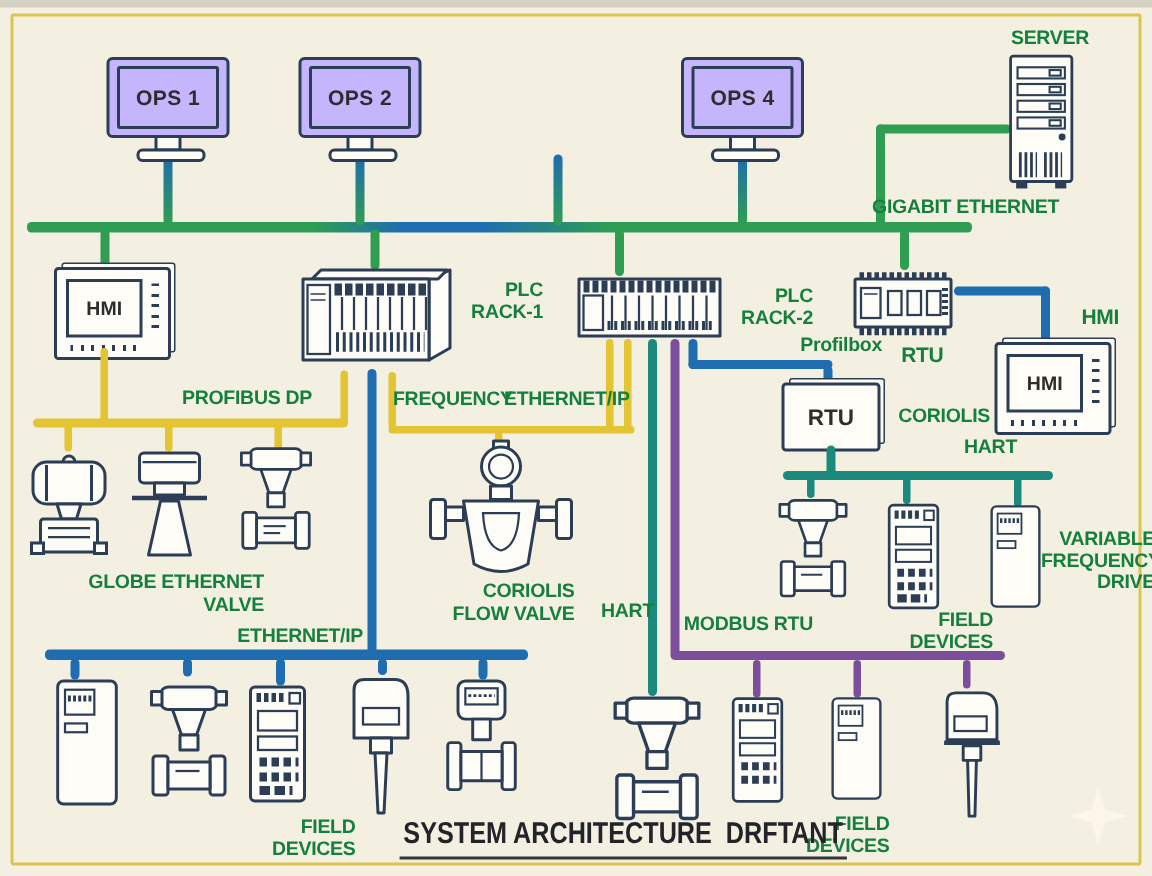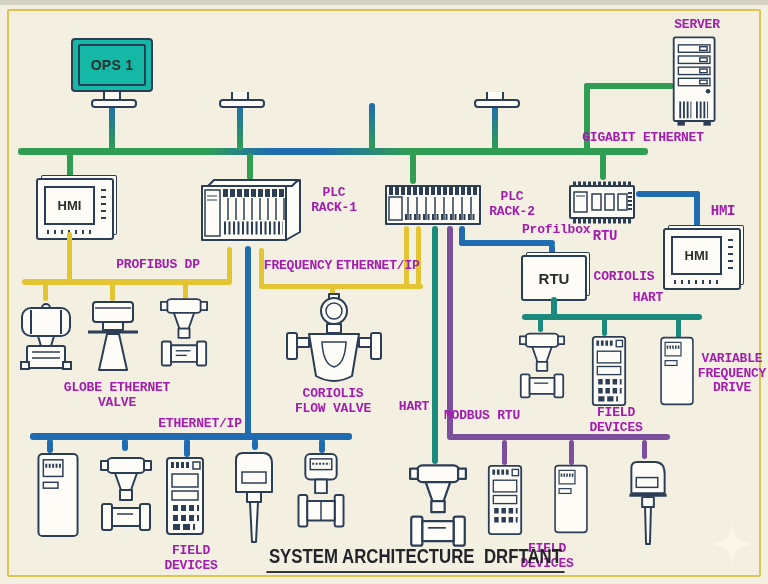--- a/index.html
+++ b/index.html
@@ -5,24 +5,24 @@
   html,body{margin:0;padding:0;background:#f3efe1;}
   #canvas{position:relative;width:768px;height:584px;background:#f3efe1;overflow:hidden;
           font-family:"Liberation Sans",sans-serif;--ink:#2c3e56;}
   .topstrip{position:absolute;left:0;top:0;width:768px;height:5px;background:#d4d0c2;}
   .frame{position:absolute;left:7px;top:9px;width:750px;height:564px;border:2px solid #dcc352;border-radius:2px;}
   .h,.v{position:absolute;border-radius:3px;}
   .green{background:#2f9e52;} .blue{background:#1f6cb0;} .yellow{background:#e3c433;}
   .teal{background:#1b8a7d;} .purple{background:#7b4f9b;}
   .bus-main{background:linear-gradient(90deg,#2f9e52 0%,#2f9e52 30%,#1f6cb0 40%,#1f6cb0 48%,#2f9e52 62%,#2f9e52 100%);}
   .stem{background:linear-gradient(#1f6cb0,#2f9e52);}
-  .lbl{position:absolute;color:#a21caf;font-weight:700;font-size:13px;line-height:1.12;
-       text-align:center;white-space:pre-line;letter-spacing:-.2px;font-family:Liberation Mono, monospace;}
+  .lbl{position:absolute;color:#15803d;font-weight:700;font-size:13px;line-height:1.12;
+       text-align:right;white-space:pre-line;letter-spacing:-.2px;}
   .monitor{position:absolute;width:82px;height:70px;}
-  .mon-frame{position:absolute;left:0;top:0;width:78px;height:50px;border:2px solid var(--ink);border-radius:4px;background:#14b8a6;}
+  .mon-frame{position:absolute;left:0;top:0;width:78px;height:50px;border:2px solid var(--ink);border-radius:4px;background:#c4b5fd;}
   .mon-screen{position:absolute;left:5px;top:4px;right:5px;bottom:4px;border:2px solid var(--ink);border-radius:2px;
               display:flex;align-items:center;justify-content:center;font-size:14px;font-weight:700;color:#2d2d2d;letter-spacing:.3px;}
   .mon-neck{position:absolute;left:32px;top:54px;width:14px;height:7px;border:2px solid var(--ink);border-top:none;background:#fdfcf6;}
   .mon-base{position:absolute;left:20px;top:61px;width:42px;height:5px;border:2px solid var(--ink);border-radius:4px;background:#fdfcf6;}
   .hmi{position:absolute;width:74px;height:58px;border:2px solid var(--ink);border-radius:3px;background:#fdfcf6;
        box-shadow:4px -4px 0 -2px #fdfcf6,4px -4px 0 -1px var(--ink);}
   .hmi-screen{position:absolute;left:6px;top:6px;right:17px;bottom:13px;border:2px solid var(--ink);
               display:flex;align-items:center;justify-content:center;font-size:13px;font-weight:700;color:#2d2d2d;}
   .hmi-ticks-r{position:absolute;right:6px;top:9px;width:5px;bottom:14px;
                background:repeating-linear-gradient(to bottom,var(--ink) 0 2px,transparent 2px 7px);}
@@ -56,24 +56,30 @@
   <div class="lbl" style="left:580px;top:131px;width:126px;">GIGABIT ETHERNET</div>
 
   <div class="monitor" style="left:71px;top:38px;">
     <div class="mon-frame">
       <div class="mon-screen">OPS 1</div>
     </div>
       <div class="mon-neck"></div>
       <div class="mon-base"></div>
   </div>
   <div class="monitor" style="left:199px;top:38px;">
+    <div class="mon-frame">
+      <div class="mon-screen">OPS 2</div>
+    </div>
       <div class="mon-neck"></div>
       <div class="mon-base"></div>
   </div>
   <div class="monitor" style="left:454px;top:38px;">
+    <div class="mon-frame">
+      <div class="mon-screen">OPS 4</div>
+    </div>
       <div class="mon-neck"></div>
       <div class="mon-base"></div>
   </div>
 
   <div class="lbl" style="left:668px;top:18px;width:58px;">SERVER</div>
   <svg style="left:670px;top:33px;" width="52" height="98" viewBox="0 0 56 100">
     <rect class="ic" x="4" y="2" width="44" height="90" rx="2"></rect>
     <rect class="ic2" x="9" y="10" width="34" height="8"></rect>
       <rect class="ic2" x="32" y="12" width="8" height="4"></rect>
     <rect class="ic2" x="9" y="22" width="34" height="8"></rect>
@@ -310,21 +316,21 @@
     <rect class="ic2" x="14" y="7" width="22" height="11"></rect>
     <line x1="16" y1="12" x2="34" y2="12" stroke="#2c3e56" stroke-width="2" stroke-dasharray="2 1.5"></line>
     <rect class="ic" x="19" y="28" width="12" height="14"></rect>
     <rect class="ic" x="2" y="44" width="9" height="32" rx="2"></rect>
       <rect class="ic" x="39" y="44" width="9" height="32" rx="2"></rect>
     <rect class="ic" x="11" y="50" width="28" height="20"></rect>
     <line x1="25" y1="50" x2="25" y2="70" stroke="#2c3e56" stroke-width="1.5"></line>
   </svg>
   <div class="lbl" style="left:145px;top:544px;width:92px;">FIELD DEVICES</div>
 
-  <div class="lbl" style="left:438px;top:409px;width:88px;">MODBUS RTU</div>
+  <div class="lbl" style="left:454px;top:409px;width:88px;">MODBUS RTU</div>
   <div class="h purple" style="left:447px;top:434px;width:223px;height:6px;"></div>
   <div class="v purple" style="left:502px;top:440px;width:5px;height:25px;"></div>
   <div class="v purple" style="left:569px;top:440px;width:5px;height:25px;"></div>
   <div class="v purple" style="left:642px;top:440px;width:5px;height:19px;"></div>
 
   <svg style="left:409px;top:462px;" width="58" height="96" viewBox="0 0 52 84">
     <rect class="ic" x="7" y="2" width="38" height="15" rx="5"></rect>
     <rect class="ic" x="1" y="5" width="7" height="9"></rect>
       <rect class="ic" x="44" y="5" width="7" height="9"></rect>
     <polygon class="ic" points="15,17 37,17 31,34 21,34"></polygon>

